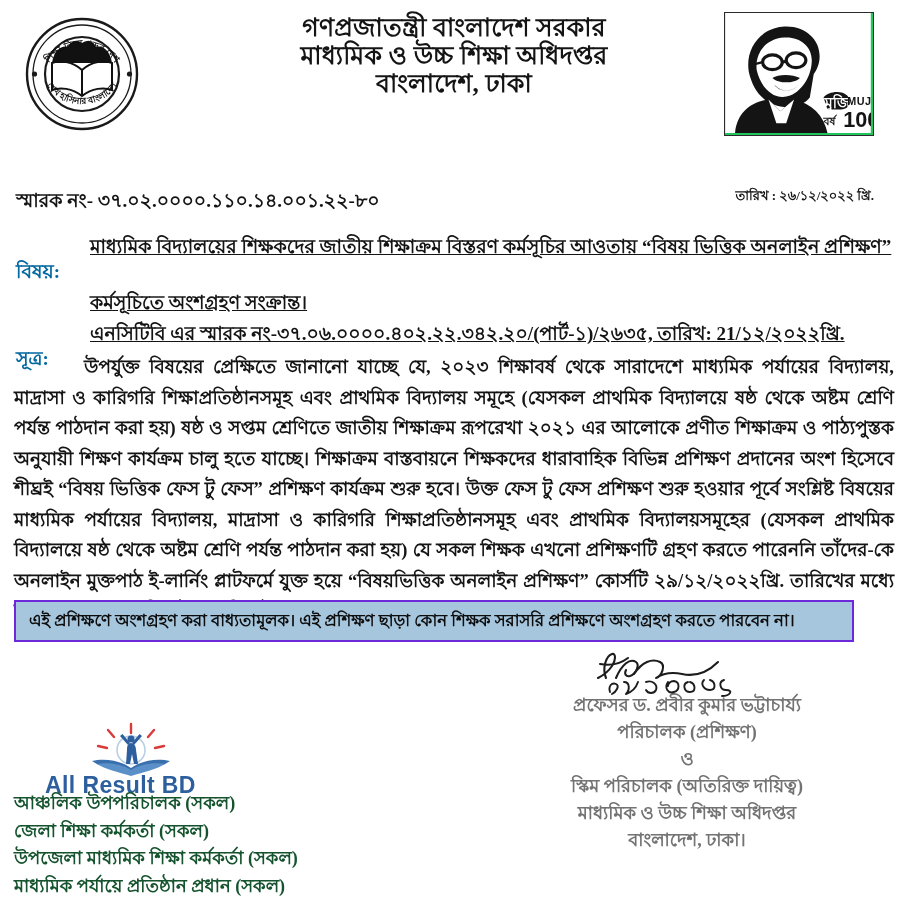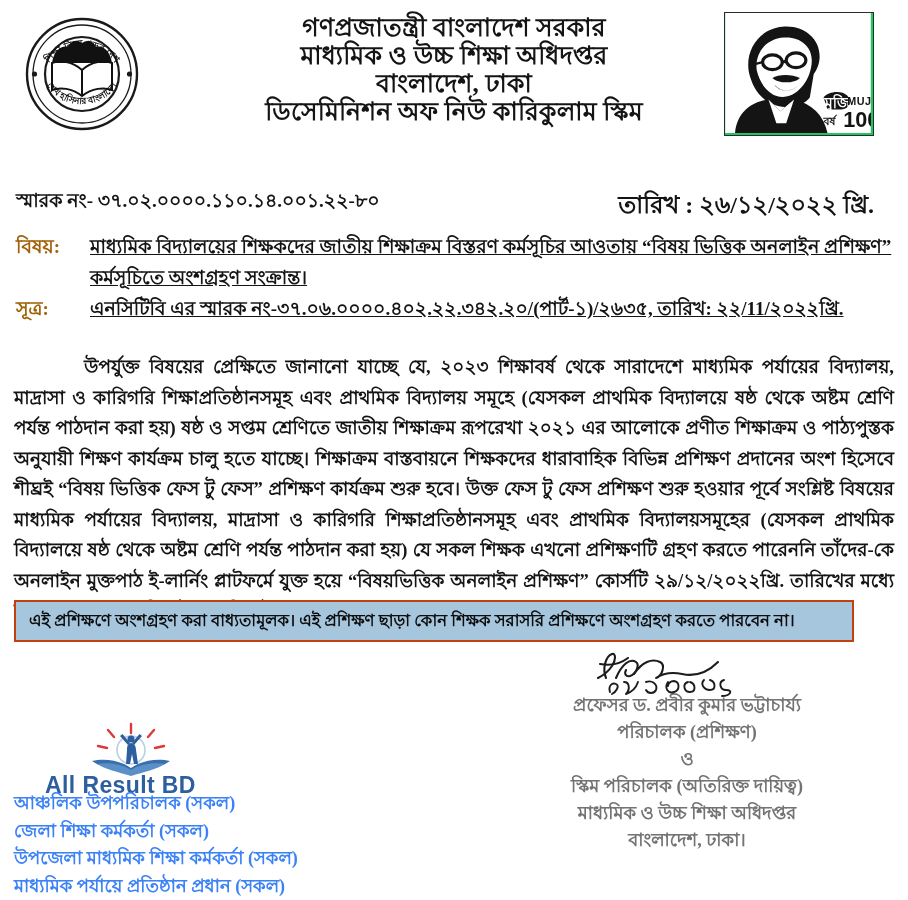--- a/index.html
+++ b/index.html
@@ -84,21 +84,21 @@
     top: 0;
     font-size: 19px;
     font-weight: 700;
     color: #141414;
     white-space: nowrap;
   }
   .memo-date {
     position: absolute;
     right: 34px;
     top: 0;
-    font-size: 24px;
+    font-size: 13px;
     font-weight: 700;
     color: #141414;
     white-space: nowrap;
   }
 
   
   .subject-block {
     position: absolute;
     left: 16px;
     top: 232px;
@@ -106,22 +106,23 @@
   }
   .sub-row {
     display: flex;
     align-items: flex-start;
     margin-bottom: 2px;
   }
   .sub-label {
     flex: 0 0 74px;
     font-size: 19px;
     font-weight: 700;
-    color: #a16207;
+    color: #0369a1;
     line-height: 29px;
+    margin-top: 25px;
   }
   .sub-value {
     flex: 1 1 auto;
     font-size: 19px;
     font-weight: 700;
     color: #141414;
     line-height: 29px;
     text-align: justify;
     text-justify: inter-word;
     text-decoration: underline;
@@ -145,21 +146,21 @@
   }
 
   
   .notice-box {
     position: absolute;
     left: 14px;
     top: 600px;
     width: 840px;
     height: 42px;
     background: #a6c6dd;
-    border: 2px solid #c2410c;
+    border: 2px solid #6d28d9;
     box-sizing: border-box;
     display: flex;
     align-items: center;
     justify-content: flex-start;
   }
   .notice-text {
     font-size: 16.5px;
     font-weight: 700;
     color: #0d0d0d;
     padding-left: 13px;
@@ -206,21 +207,21 @@
     position: absolute;
     left: 14px;
     top: 790px;
     width: 420px;
   }
   .dist-item {
     display: block;
     font-size: 18px;
     font-weight: 700;
     line-height: 27.5px;
-    color: #3b82f6;
+    color: #14532d;
     white-space: nowrap;
   }
 </style>
 </head>
 <body>
 
 <div class="page">
 
   <div class="header">
 
@@ -250,21 +251,20 @@
         <text font-family="Liberation Serif, serif" font-size="9" font-weight="700" fill="#111">
           <textPath href="#arcBot" startOffset="50%" text-anchor="middle">শেখ হাসিনার বাংলাদেশ</textPath>
         </text>
       </svg>
     </div>
 
     <div class="header-titles">
       <span class="hline">গণপ্রজাতন্ত্রী বাংলাদেশ সরকার</span>
       <span class="hline">মাধ্যমিক ও উচ্চ শিক্ষা অধিদপ্তর</span>
       <span class="hline">বাংলাদেশ, ঢাকা</span>
-      <span class="hline">ডিসেমিনিশন অফ নিউ কারিকুলাম স্কিম</span>
     </div>
 
     <div class="stamp">
       <svg viewBox="0 0 148 122" width="146" height="120" aria-hidden="true">
         <rect x="0" y="0" width="148" height="122" fill="#ffffff"></rect>
 
         <path d="M24 60 C20 36, 36 16, 58 14 C80 12, 96 26, 96 44 C96 52, 93 58, 90 62 L86 86 C80 94, 66 98, 52 94 C38 90, 28 78, 24 60 Z" fill="#141414"></path>
 
         <path d="M32 58 C30 40, 42 26, 60 25 C76 24, 88 34, 88 48 C88 62, 80 78, 66 84 C50 90, 36 76, 32 58 Z" fill="#ffffff"></path>
 
@@ -300,21 +300,21 @@
     <div class="sub-row">
       <span class="sub-label">বিষয়:</span>
       <span class="sub-value">মাধ্যমিক বিদ্যালয়ের শিক্ষকদের জাতীয় শিক্ষাক্রম বিস্তরণ কর্মসূচির আওতায় “বিষয় ভিত্তিক অনলাইন প্রশিক্ষণ”</span>
     </div>
     <div class="sub-row">
       <span class="sub-label"></span>
       <span class="sub-value nowrapline">কর্মসূচিতে অংশগ্রহণ সংক্রান্ত।</span>
     </div>
     <div class="sub-row">
       <span class="sub-label">সূত্র:</span>
-      <span class="sub-value nowrapline">এনসিটিবি এর স্মারক নং-৩৭.০৬.০০০০.৪০২.২২.৩৪২.২০/(পার্ট-১)/২৬৩৫, তারিখ: ২২/11/২০২২খ্রি.</span>
+      <span class="sub-value nowrapline">এনসিটিবি এর স্মারক নং-৩৭.০৬.০০০০.৪০২.২২.৩৪২.২০/(পার্ট-১)/২৬৩৫, তারিখ: 21/১২/২০২২খ্রি.</span>
     </div>
   </div>
 
   <div class="body-para">উপর্যুক্ত বিষয়ের প্রেক্ষিতে জানানো যাচ্ছে যে, ২০২৩ শিক্ষাবর্ষ থেকে সারাদেশে মাধ্যমিক পর্যায়ের বিদ্যালয়, মাদ্রাসা ও কারিগরি শিক্ষাপ্রতিষ্ঠানসমূহ এবং প্রাথমিক বিদ্যালয় সমূহে (যেসকল প্রাথমিক বিদ্যালয়ে ষষ্ঠ থেকে অষ্টম শ্রেণি পর্যন্ত পাঠদান করা হয়) ষষ্ঠ ও সপ্তম শ্রেণিতে জাতীয় শিক্ষাক্রম রূপরেখা ২০২১ এর আলোকে প্রণীত শিক্ষাক্রম ও পাঠ্যপুস্তক অনুযায়ী শিক্ষণ কার্যক্রম চালু হতে যাচ্ছে। শিক্ষাক্রম বাস্তবায়নে শিক্ষকদের ধারাবাহিক বিভিন্ন প্রশিক্ষণ প্রদানের অংশ হিসেবে শীঘ্রই “বিষয় ভিত্তিক ফেস টু ফেস” প্রশিক্ষণ কার্যক্রম শুরু হবে। উক্ত ফেস টু ফেস প্রশিক্ষণ শুরু হওয়ার পূর্বে সংশ্লিষ্ট বিষয়ের মাধ্যমিক পর্যায়ের বিদ্যালয়, মাদ্রাসা ও কারিগরি শিক্ষাপ্রতিষ্ঠানসমূহ এবং প্রাথমিক বিদ্যালয়সমূহের (যেসকল প্রাথমিক বিদ্যালয়ে ষষ্ঠ থেকে অষ্টম শ্রেণি পর্যন্ত পাঠদান করা হয়)  যে সকল শিক্ষক এখনো প্রশিক্ষণটি গ্রহণ করতে পারেননি তাঁদের-কে অনলাইন মুক্তপাঠ ই-লার্নিং প্লাটফর্মে যুক্ত হয়ে “বিষয়ভিত্তিক অনলাইন প্রশিক্ষণ” কোর্সটি ২৯/১২/২০২২খ্রি. তারিখের মধ্যে সম্পন্ন করার জন্য নির্দেশক্রমে নির্দেশনা প্রদান করা হলো।</div>
 
   <div class="notice-box">
     <span class="notice-text">এই প্রশিক্ষণে অংশগ্রহণ করা বাধ্যতামূলক। এই প্রশিক্ষণ ছাড়া কোন শিক্ষক সরাসরি প্রশিক্ষণে অংশগ্রহণ করতে পারবেন না।</span>
   </div>
 
   <div class="sign-block">

